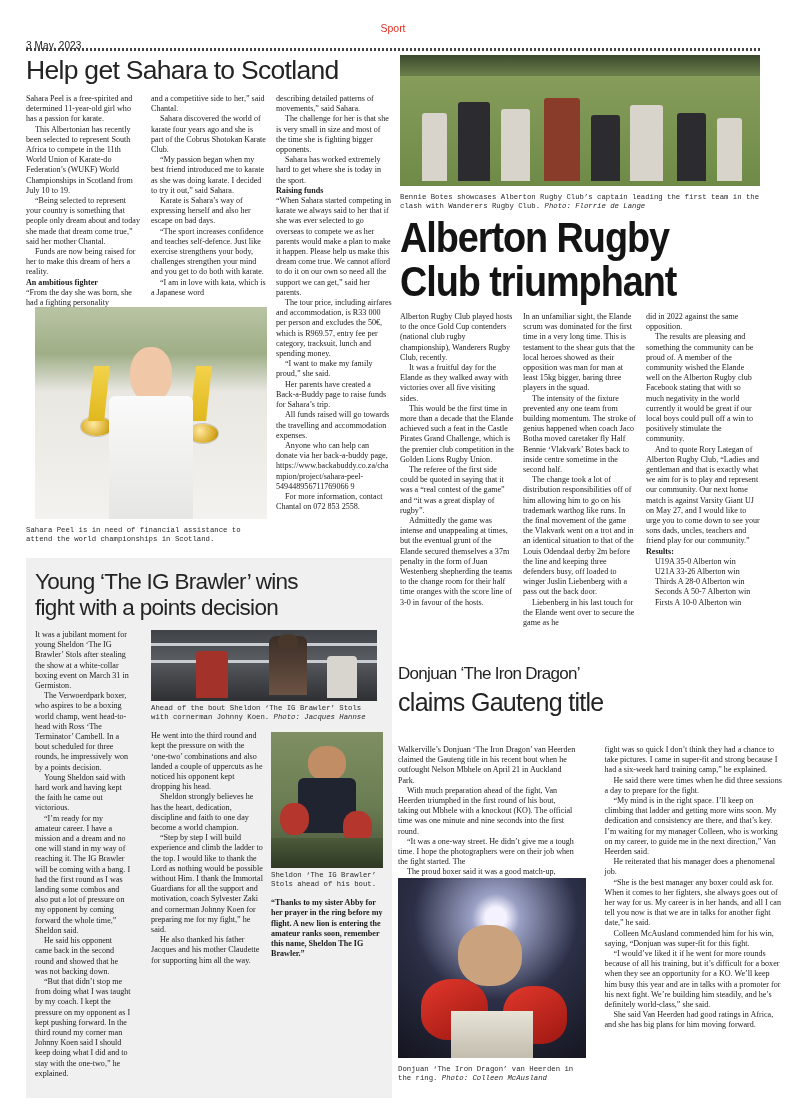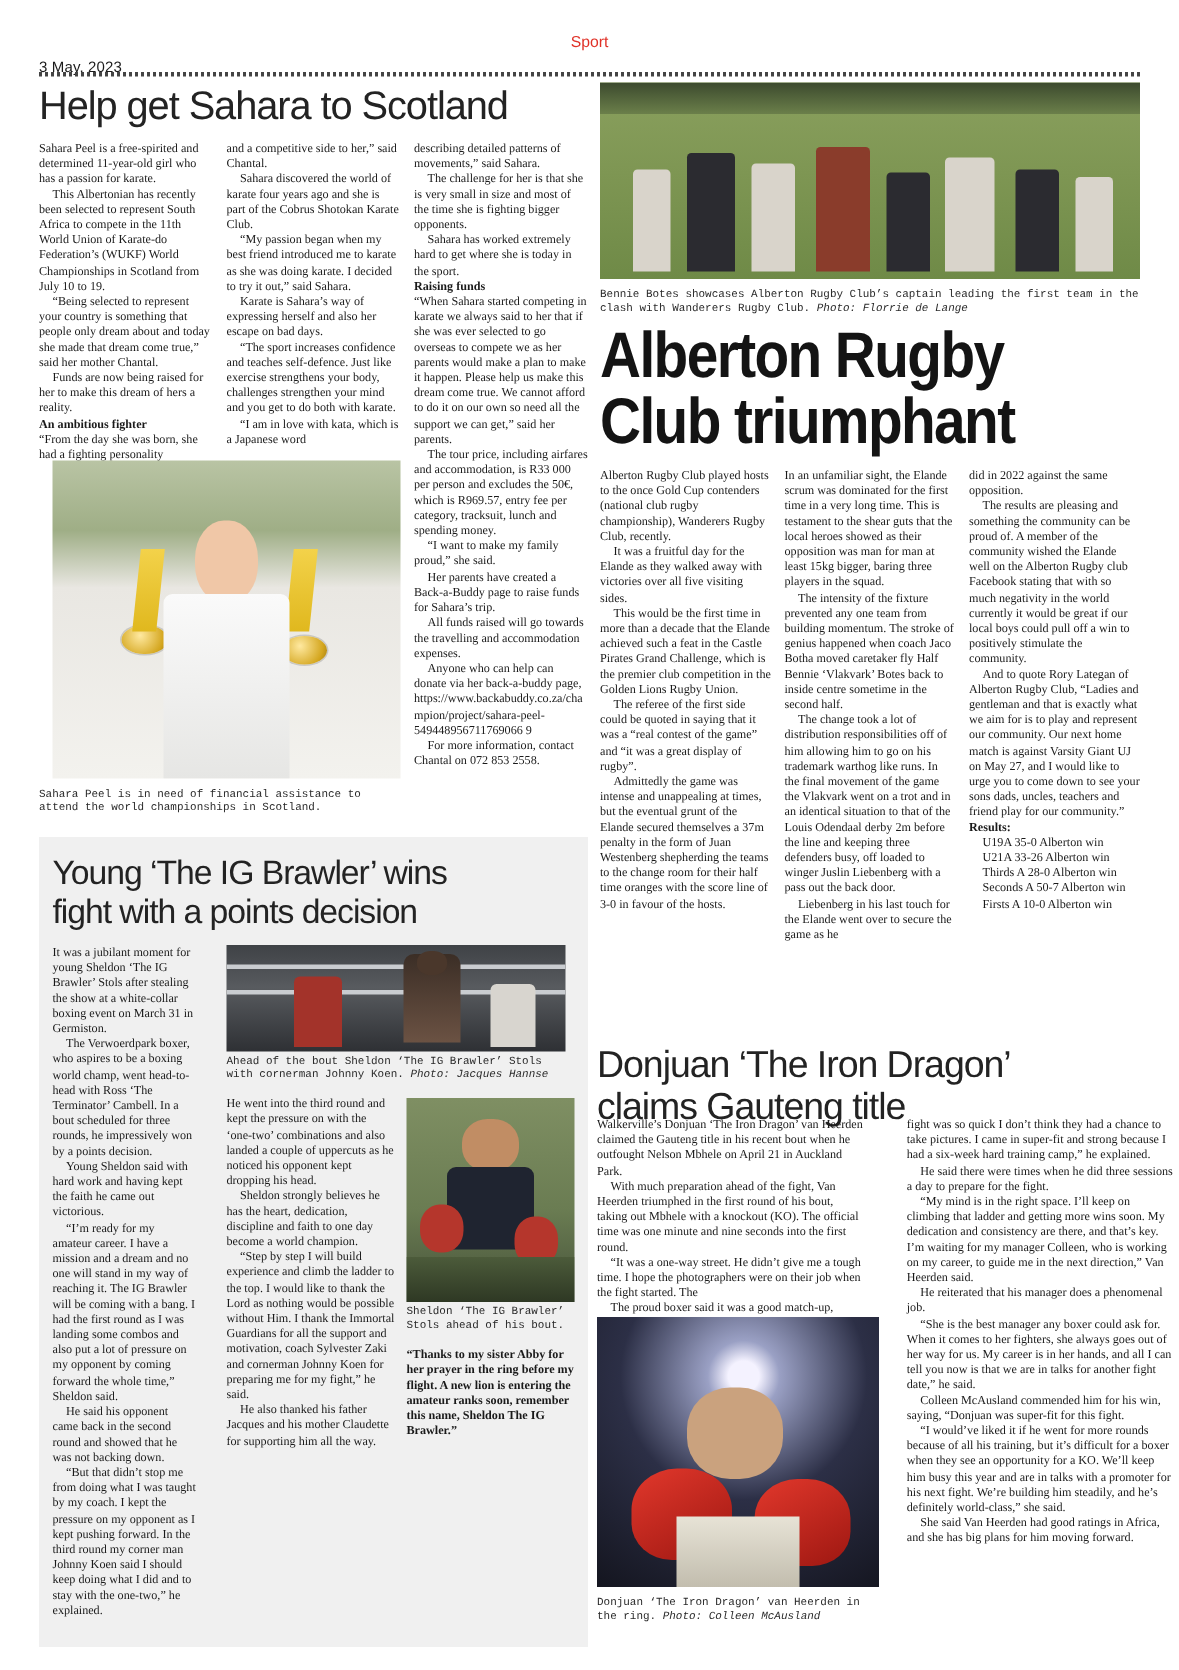--- a/index.html
+++ b/index.html
@@ -266,21 +266,21 @@
         </div>
         <div class="caption">Sheldon ‘The IG Brawler’ Stols ahead of his bout.</div>
         <div class="body-col" style="margin-top:9px;font-weight:bold;">
           <p class="noind">“Thanks to my sister Abby for her prayer in the ring before my flight. A new lion is entering the amateur ranks soon, remember this name, Sheldon The IG Brawler.”</p>
         </div>
       </div>
     </div>
   </div>
 
   <div style="position:absolute;left:398px;top:660px;width:378px;">
-    <h1 class="hl-light" style="font-size:25px;line-height:28px;margin-top:36px;">Donjuan ‘The Iron Dragon’</h1>
+    <h1 class="hl-light" style="font-size:17px;line-height:28px;">Donjuan ‘The Iron Dragon’</h1>
     <h1 class="hl-light" style="font-size:25px;line-height:28px;">claims Gauteng title</h1>
   </div>
 
   <div class="cols" style="position:absolute;left:398px;top:745px;width:386px;gap:27px;">
     <div class="body-col" style="width:188px;">
       <p class="noind">Walkerville’s Donjuan ‘The Iron Dragon’ van Heerden claimed the Gauteng title in his recent bout when he outfought Nelson Mbhele on April 21 in Auckland Park.</p>
       <p>With much preparation ahead of the fight, Van Heerden triumphed in the first round of his bout, taking out Mbhele with a knockout (KO). The official time was one minute and nine seconds into the first round.</p>
       <p>“It was a one-way street. He didn’t give me a tough time. I hope the photographers were on their job when the fight started. The</p>
       <p>The proud boxer said it was a good match-up, though his opponent didn’t give him much of a challenge.</p>
     </div>

